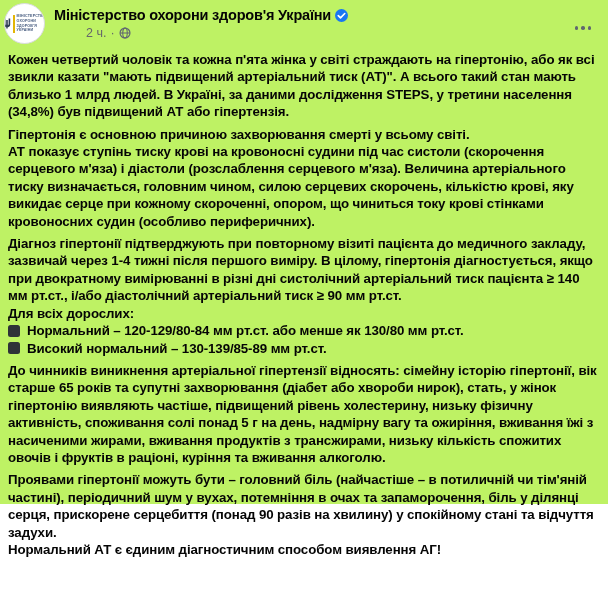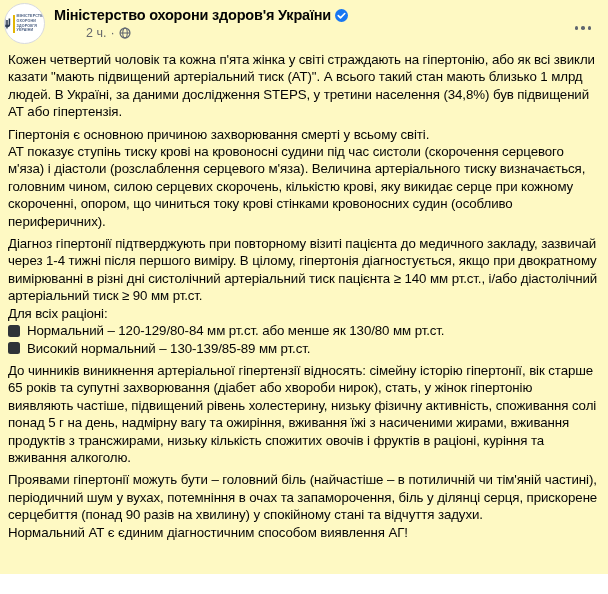--- a/index.html
+++ b/index.html
@@ -1,19 +1,19 @@
 <!DOCTYPE html>
 <html><head>
 <meta charset="utf-8">
 <style>
   * { margin:0; padding:0; box-sizing:border-box; }
   html,body { width:608px; height:594px; background:#fff; overflow:hidden;
               font-family:"Liberation Sans", sans-serif; }
 
-  .post-card { width:608px; height:574px; background:#fef9c3; position:relative; }
+  .post-card { width:608px; height:504px; background:#bef264; position:relative; }
 
   
   .header { display:flex; align-items:flex-start; padding:3px 8px 0 4px; }
 
   .avatar { width:41px; height:41px; border-radius:50%; background:#fff;
             border:1px solid #d8dade; display:flex; align-items:center;
             justify-content:center; flex:0 0 auto; cursor:pointer; overflow:hidden; }
   .avatar-inner { display:flex; align-items:center; gap:2px; }
   .avatar-divider { width:1.5px; height:18px; background:#e3b505; }
   .avatar-text { display:flex; flex-direction:column; }
@@ -29,21 +29,21 @@
   .meta-row .timestamp { cursor:pointer; }
 
   .more-btn { margin-left:auto; margin-top:12px; width:34px; height:26px;
               display:flex; align-items:center; justify-content:center;
               gap:3px; border-radius:6px; cursor:pointer; }
   .more-btn i { width:3.5px; height:3.5px; border-radius:50%;
                 background:#606770; display:block; }
 
   
   .post-text { padding:7px 9px 0 8px; color:#050505; font-size:13.3px;
-               line-height:17.4px; letter-spacing:-0.1px; }
+               line-height:17.4px; letter-spacing:-0.1px;font-weight:bold; }
   .block { margin-bottom:5px; }
   .block:last-child { margin-bottom:0; }
   .segment { }
   .bullet-square { display:inline-block; width:12px; height:12px;
                    background:#2f3338; border-radius:2.5px; margin-right:7px;
                    vertical-align:-1.5px; }
 </style>
 </head>
 <body>
 
@@ -95,21 +95,21 @@
   <div class="post-text">
       <div class="block">
         <div class="segment">Кожен четвертий чоловік та кожна п'ята жінка у світі страждають на гіпертонію, або як всі звикли казати "мають підвищений артеріальний тиск (АТ)". А всього такий стан мають близько 1 млрд людей. В Україні, за даними дослідження STEPS, у третини населення (34,8%) був підвищений АТ або гіпертензія.</div>
       </div>
       <div class="block">
         <div class="segment">Гіпертонія є основною причиною захворювання смерті у всьому світі.</div>
         <div class="segment">АТ показує ступінь тиску крові на кровоносні судини під час систоли (скорочення серцевого м'яза) і діастоли (розслаблення серцевого м'яза). Величина артеріального тиску визначається, головним чином, силою серцевих скорочень, кількістю крові, яку викидає серце при кожному скороченні, опором, що чиниться току крові стінками кровоносних судин (особливо периферичних).</div>
       </div>
       <div class="block">
         <div class="segment">Діагноз гіпертонії підтверджують при повторному візиті пацієнта до медичного закладу, зазвичай через 1-4 тижні після першого виміру. В цілому, гіпертонія діагностується, якщо при двократному вимірюванні в різні дні систолічний артеріальний тиск пацієнта ≥ 140 мм рт.ст., і/або діастолічний артеріальний тиск ≥ 90 мм рт.ст.</div>
-        <div class="segment">Для всіх раціоні:</div>
+        <div class="segment">Для всіх дорослих:</div>
         <div class="segment"><span class="bullet-square"></span>Нормальний – 120-129/80-84 мм рт.ст. або менше як 130/80 мм рт.ст.</div>
         <div class="segment"><span class="bullet-square"></span>Високий нормальний – 130-139/85-89 мм рт.ст.</div>
       </div>
       <div class="block">
         <div class="segment">До чинників виникнення артеріальної гіпертензії відносять: сімейну історію гіпертонії, вік старше 65 років та супутні захворювання (діабет або хвороби нирок), стать, у жінок гіпертонію виявляють частіше, підвищений рівень холестерину, низьку фізичну активність, споживання солі понад 5 г на день, надмірну вагу та ожиріння, вживання їжі з насиченими жирами, вживання продуктів з трансжирами, низьку кількість спожитих овочів і фруктів в раціоні, куріння та вживання алкоголю.</div>
       </div>
       <div class="block">
         <div class="segment">Проявами гіпертонії можуть бути – головний біль (найчастіше – в потиличній чи тім'яній частині), періодичний шум у вухах, потемніння в очах та запаморочення, біль у ділянці серця, прискорене серцебиття (понад 90 разів на хвилину) у спокійному стані та відчуття задухи.</div>
         <div class="segment">Нормальний АТ є єдиним діагностичним способом виявлення АГ!</div>
       </div>

